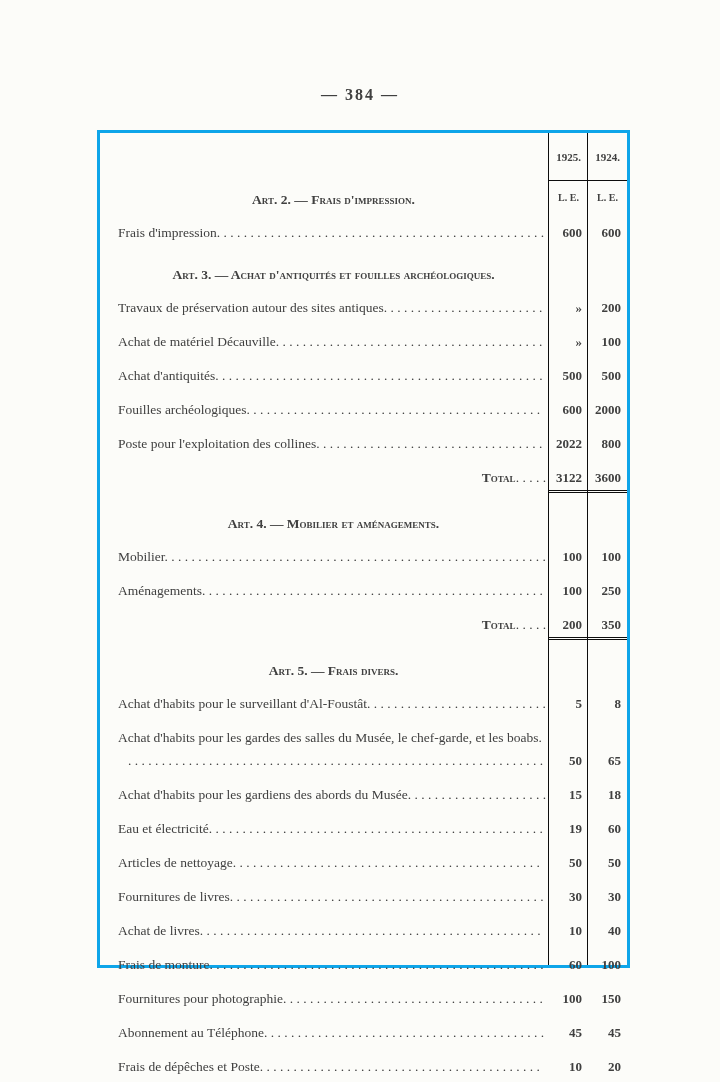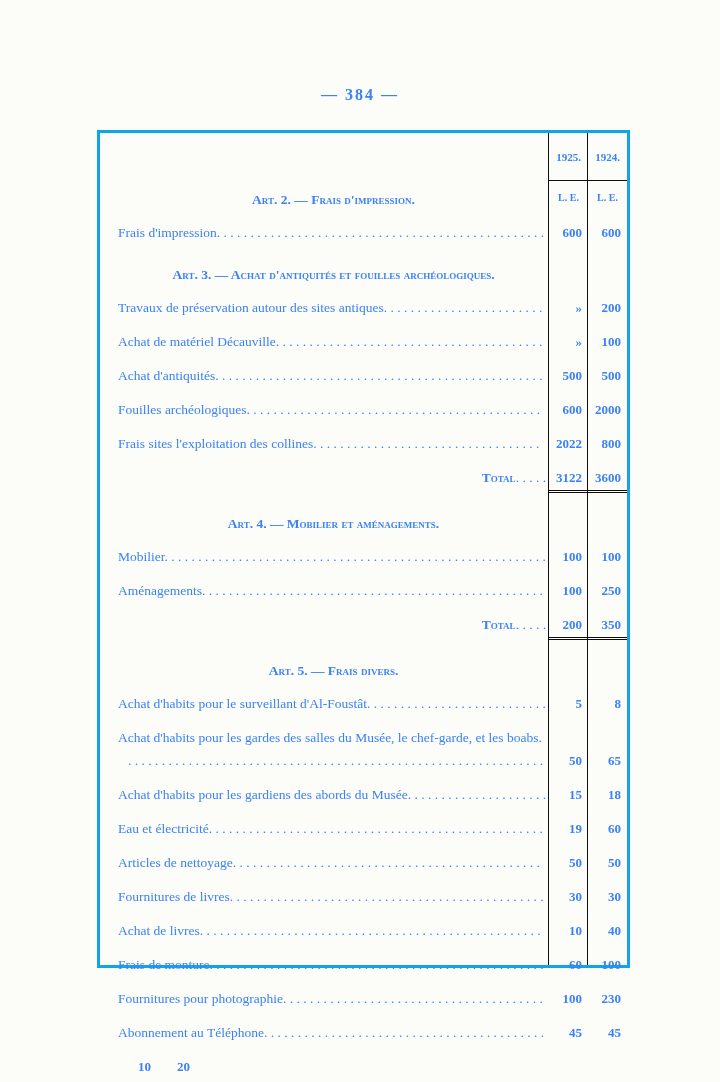--- a/index.html
+++ b/index.html
@@ -2,21 +2,21 @@
 <html><head>
 <meta charset="utf-8">
 <style>
   html, body { margin: 0; padding: 0; background: #e9e9e6; }
   .sheet {
     position: relative;
     width: 720px;
     height: 1082px;
     background: #fcfcf9;
     font-family: "Liberation Serif", "DejaVu Serif", serif;
-    color: #3b82f6;
+    color: #404040;
     overflow: hidden;
   }
   .page-number {
     position: absolute;
     top: 86px;
     left: 0;
     width: 100%;
     text-align: center;
     font-weight: bold;
     font-size: 16px;
@@ -195,21 +195,21 @@
     <div class="label-flow"><span class="row-label">Achat d'antiquités</span></div>
     <div class="cell">500</div>
     <div class="cell">500</div>
   </div>
             <div class="row single">
     <div class="label-flow"><span class="row-label">Fouilles archéologiques</span></div>
     <div class="cell">600</div>
     <div class="cell">2000</div>
   </div>
             <div class="row single">
-    <div class="label-flow"><span class="row-label">Frais sites l'exploitation des collines</span></div>
+    <div class="label-flow"><span class="row-label">Poste pour l'exploitation des collines</span></div>
     <div class="cell">2022</div>
     <div class="cell">800</div>
   </div>
             <div class="row total">
     <div class="label-wrap">
                 <span class="total-label">Total</span>
                 <span class="total-leader"></span>
               </div>
     <div class="cell">3122</div>
     <div class="cell">3600</div>
@@ -280,28 +280,29 @@
     <div class="cell">40</div>
   </div>
             <div class="row single">
     <div class="label-flow"><span class="row-label">Frais de monture</span></div>
     <div class="cell">60</div>
     <div class="cell">100</div>
   </div>
             <div class="row single">
     <div class="label-flow"><span class="row-label">Fournitures pour photographie</span></div>
     <div class="cell">100</div>
-    <div class="cell">230</div>
+    <div class="cell">150</div>
   </div>
             <div class="row single">
     <div class="label-flow"><span class="row-label">Abonnement au Téléphone</span></div>
     <div class="cell">45</div>
     <div class="cell">45</div>
   </div>
             <div class="row single">
+    <div class="label-flow"><span class="row-label">Frais de dépêches et Poste</span></div>
     <div class="cell">10</div>
     <div class="cell">20</div>
   </div>
             <div class="row single">
     <div class="label-flow"><span class="row-label">Menus frais</span></div>
     <div class="cell">56</div>
     <div class="cell">110</div>
   </div>
             <div class="row total">
     <div class="label-wrap">

